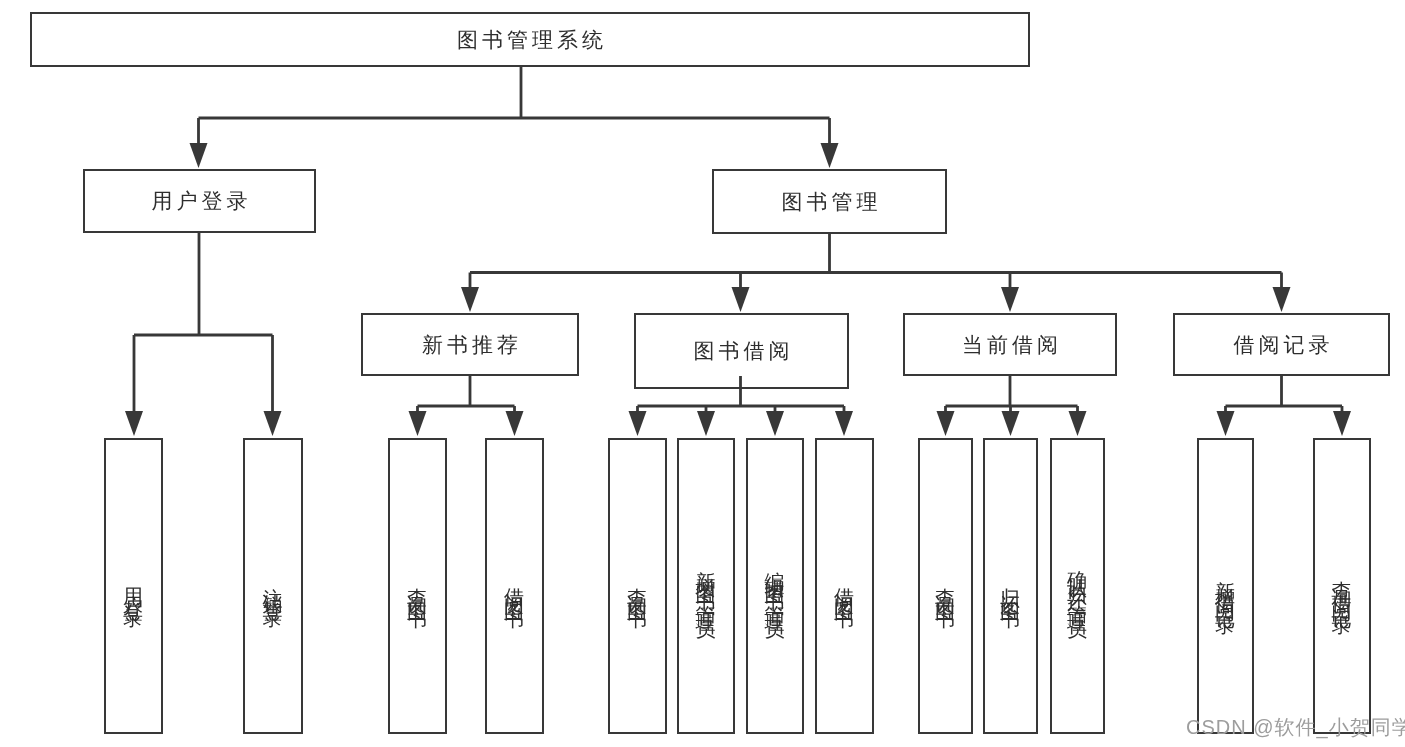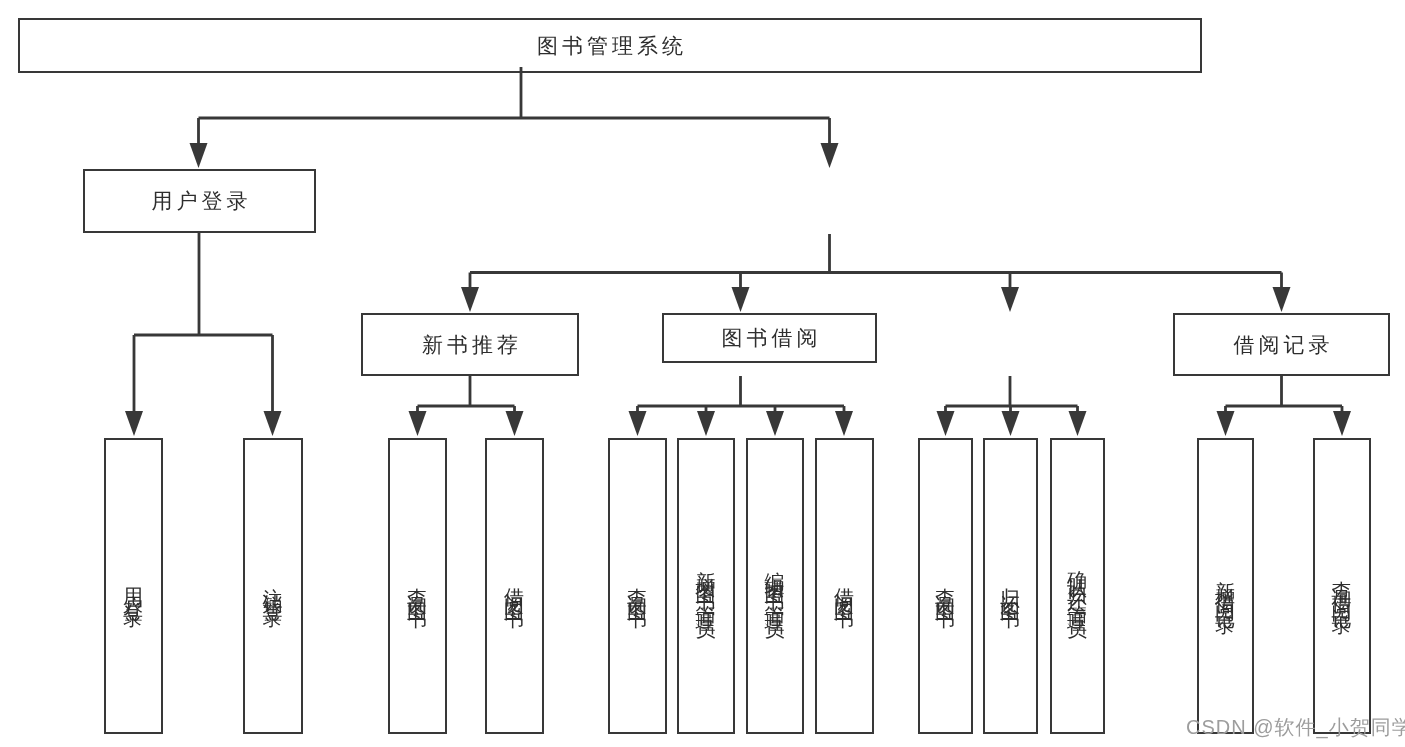--- a/index.html
+++ b/index.html
@@ -45,33 +45,39 @@
     letter-spacing: 1px;
     color: #9d9d9d;
     white-space: nowrap;
   }
 </style>
 </head>
 <body>
 
 <div class="stage">
 
-  <div class="box hbox" style="left:18px; top:12px; width:1184px; height:55px;margin-top:6px;">
+  <div class="box hbox" style="left:30px; top:12px; width:1000px; height:55px;">
     <span>图书管理系统</span>
   </div>
 
   <div class="box hbox" style="left:83px; top:169px; width:233px; height:64px;">
     <span>用户登录</span>
   </div>
+  <div class="box hbox" style="left:712px; top:169px; width:235px; height:65px;">
+    <span>图书管理</span>
+  </div>
 
   <div class="box hbox" style="left:361px; top:313px; width:218px; height:63px;font-family:Liberation Mono, monospace;">
     <span>新书推荐</span>
   </div>
-  <div class="box hbox" style="left:634px; top:313px; width:215px; height:50px;margin-left:28px;">
+  <div class="box hbox" style="left:634px; top:313px; width:215px; height:76px;">
     <span>图书借阅</span>
+  </div>
+  <div class="box hbox" style="left:903px; top:313px; width:214px; height:63px;">
+    <span>当前借阅</span>
   </div>
   <div class="box hbox" style="left:1173px; top:313px; width:217px; height:63px;text-align:center;">
     <span>借阅记录</span>
   </div>
 
   <div class="box vbox" style="left:104px; top:438px; width:59px; height:296px;">
     <span>用户登录</span>
   </div>
   <div class="box vbox" style="left:243px; top:438px; width:60px; height:296px;">
     <span>注销登录</span>

